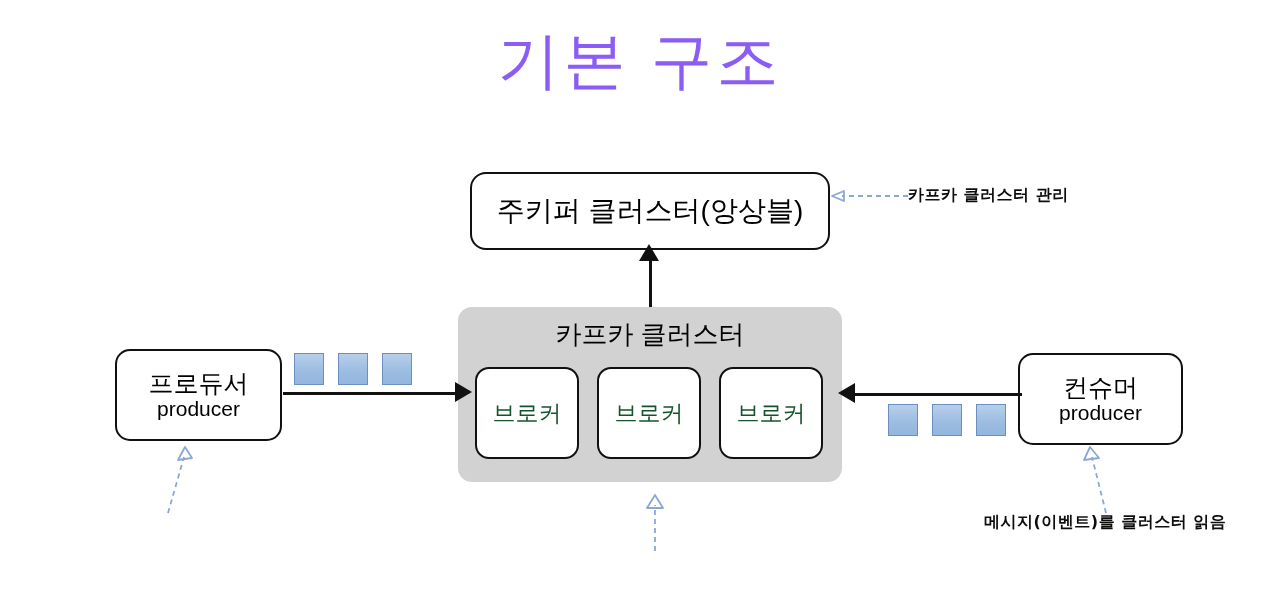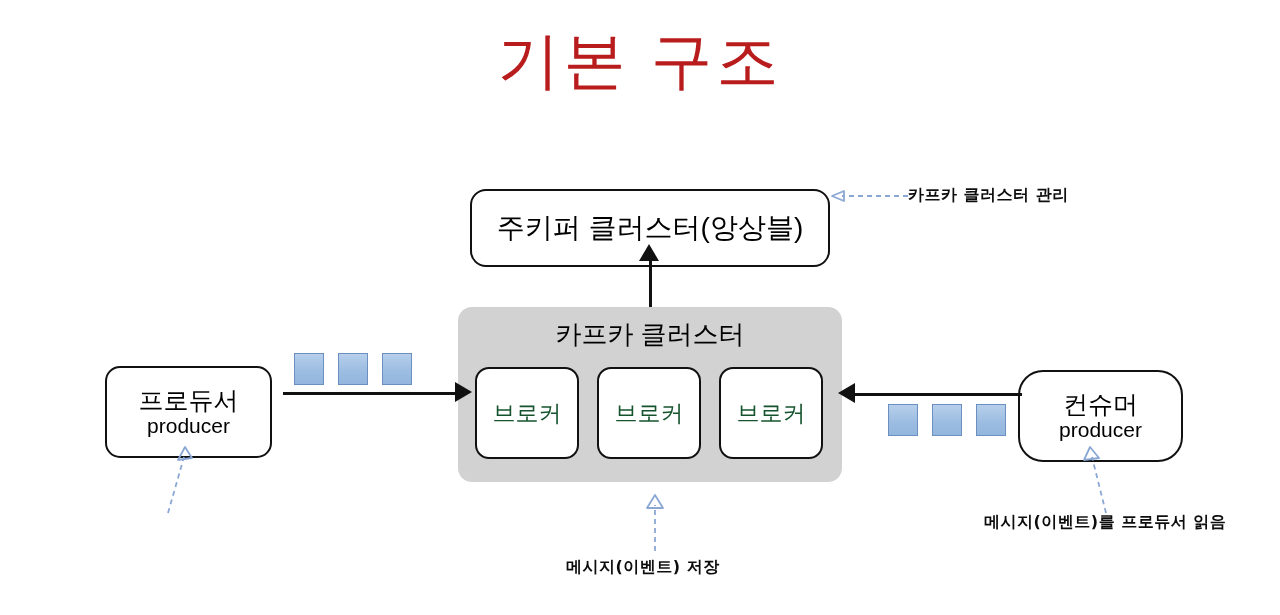--- a/index.html
+++ b/index.html
@@ -22,39 +22,38 @@
   
   #page-title {
     position: absolute;
     left: 0;
     top: 28px;
     width: 1280px;
     text-align: center;
     font-size: 62px;
     font-weight: 400;
     letter-spacing: 4px;
-    color: #b91c1c;
+    color: #8b5cf6;
     line-height: 1.05;
     white-space: nowrap;
   }
 
   
   .rbox {
     position: absolute;
     box-sizing: border-box;
     background: #ffffff;
     border: 2.2px solid #111111;
     border-radius: 14px;
     display: flex;
     flex-direction: column;
     align-items: center;
     justify-content: center;
     text-align: center;
     line-height: 1.12;
-    margin-top: 17px;
   }
 
   
   #zookeeper-box {
     left: 470px;
     top: 172px;
     width: 360px;
     height: 78px;
     font-size: 28px;
     border-radius: 16px;
@@ -94,35 +93,35 @@
     justify-content: center;
     font-size: 23px;
     color: #14532d;
   }
   #broker-1 { left: 17px; }
   #broker-2 { left: 139px; }
   #broker-3 { left: 261px; }
 
   
   #producer-box {
-    left: 105px;
+    left: 115px;
     top: 349px;
     width: 167px;
     height: 92px;
     font-size: 25px;
     border-radius: 15px;
   }
   
   #consumer-box {
     left: 1018px;
     top: 353px;
     width: 165px;
     height: 92px;
     font-size: 25px;
-    border-radius: 25px;
+    border-radius: 15px;
   }
   .box-line-en { font-size: 21px; }
 
   
   .msg-square {
     position: absolute;
     width: 30px;
     height: 32px;
     box-sizing: border-box;
     border: 1px solid #6b8fc0;
@@ -263,21 +262,20 @@
 
   <svg class="dashed-svg" id="dash-producer" width="40" height="70" viewBox="0 0 40 70">
     <line x1="8" y1="68" x2="24" y2="12" stroke="#8ba8d4" stroke-width="1.8" stroke-dasharray="5,4"></line>
     <path d="M 25 2 L 18 15 L 32 13 Z" fill="none" stroke="#8ba8d4" stroke-width="1.8" stroke-linejoin="round"></path>
   </svg>
 
   <svg class="dashed-svg" id="dash-cluster" width="30" height="60" viewBox="0 0 30 60">
     <line x1="15" y1="58" x2="15" y2="12" stroke="#8ba8d4" stroke-width="1.8" stroke-dasharray="5,4"></line>
     <path d="M 15 2 L 7 15 L 23 15 Z" fill="none" stroke="#8ba8d4" stroke-width="1.8" stroke-linejoin="round"></path>
   </svg>
-  <div class="annotation" id="annotation-cluster">메시지(이벤트) 저장</div>
 
   <svg class="dashed-svg" id="dash-consumer" width="40" height="70" viewBox="0 0 40 70">
     <line x1="26" y1="68" x2="12" y2="12" stroke="#8ba8d4" stroke-width="1.8" stroke-dasharray="5,4"></line>
     <path d="M 10 2 L 4 15 L 19 13 Z" fill="none" stroke="#8ba8d4" stroke-width="1.8" stroke-linejoin="round"></path>
   </svg>
-  <div class="annotation" id="annotation-consumer">메시지(이벤트)를 프로듀서 읽음</div>
+  <div class="annotation" id="annotation-consumer">메시지(이벤트)를 클러스터 읽음</div>
 
 </div>
 
 </body></html>

